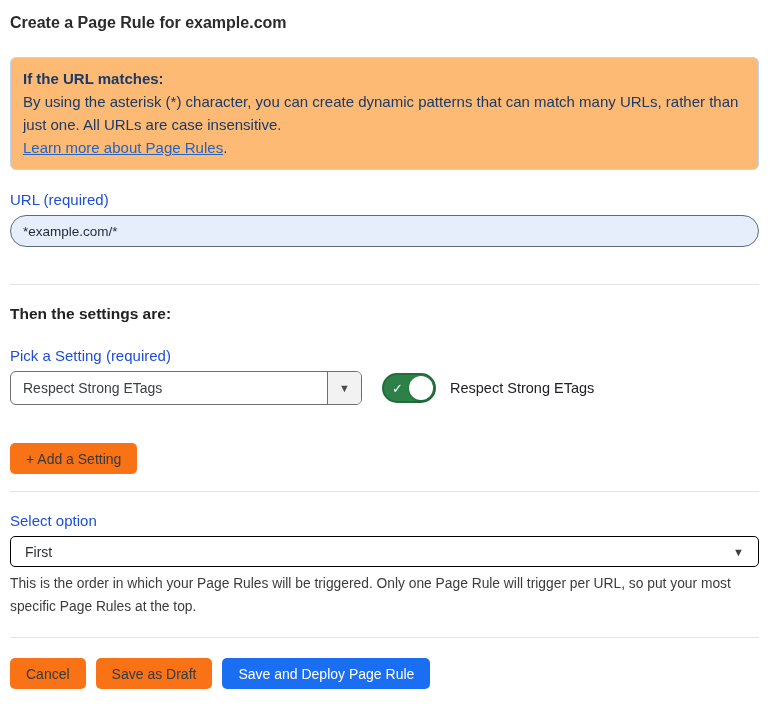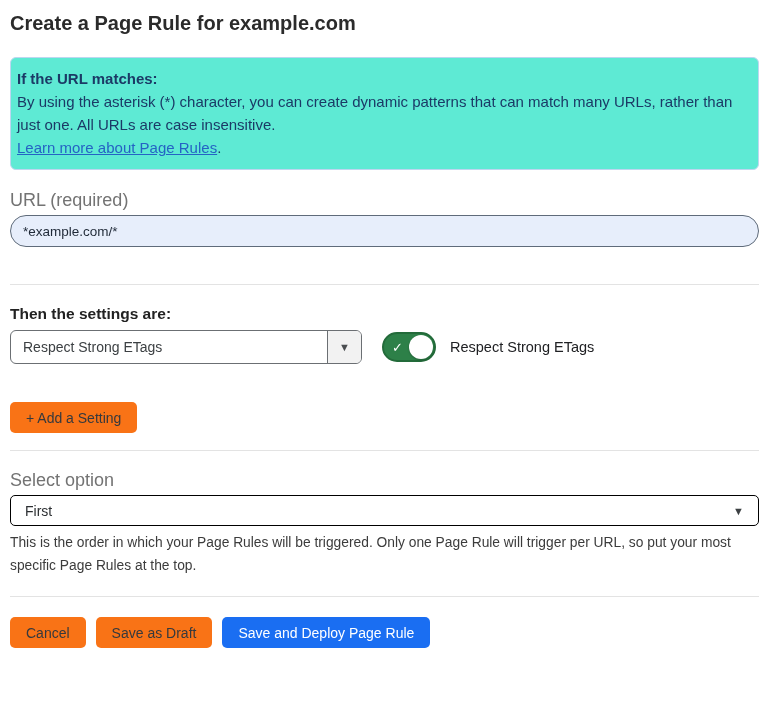--- a/index.html
+++ b/index.html
@@ -7,50 +7,50 @@
   body {
     width: 769px;
     height: 718px;
     font-family: "Liberation Sans", "DejaVu Sans", sans-serif;
     color: #222;
     overflow: hidden;
   }
   .container { padding: 12px 10px 16px 10px; }
 
   .page-title {
-    font-size: 20px;
+    font-size: 16px;
     line-height: 22px;
     font-weight: 700;
     color: #2b2b2b;
     margin-bottom: 23px;
   }
 
   
   .info-box {
-    background: #5eead4;
+    background: #fdba74;
     border: 1px solid #bed6f0;
     border-radius: 6px;
-    padding: 9px 16px 10px 6px;
+    padding: 9px 16px 10px 12px;
     color: #1b3a66;
     font-size: 15px;
     line-height: 23px;
   }
   .info-box .info-heading { font-weight: 700; }
   .info-box .info-body { max-width: 720px; }
   .info-link {
     color: #2563c4;
     text-decoration: underline;
     cursor: pointer;
   }
   .info-link-suffix { color: #1b3a66; }
 
   
   .field-label {
-    font-size: 18px;
-    color: #737373;
+    font-size: 15px;
+    color: #1d4ed8;
     line-height: 16px;
   }
   .lbl-url { margin-top: 22px; }
 
   
   .url-input {
     display: block;
     width: 100%;
     height: 32px;
     margin-top: 7px;
@@ -230,20 +230,21 @@
     </div>
   </div>
 
   <div class="field-label lbl-url">URL (required)</div>
   <input class="url-input" type="text" value="*example.com/*" style="">
 
   <hr class="divider divider-1">
 
   <div class="section-heading">Then the settings are:</div>
 
+  <div class="field-label lbl-pick">Pick a Setting (required)</div>
 
   <div class="picker-row">
     <div class="select-box">
       <div class="select-value">Respect Strong ETags</div>
       <div class="select-arrow-section">
         <span>▼</span>
       </div>
     </div>
     <div class="toggle-group">
       <div class="toggle" role="switch" aria-checked="true">

